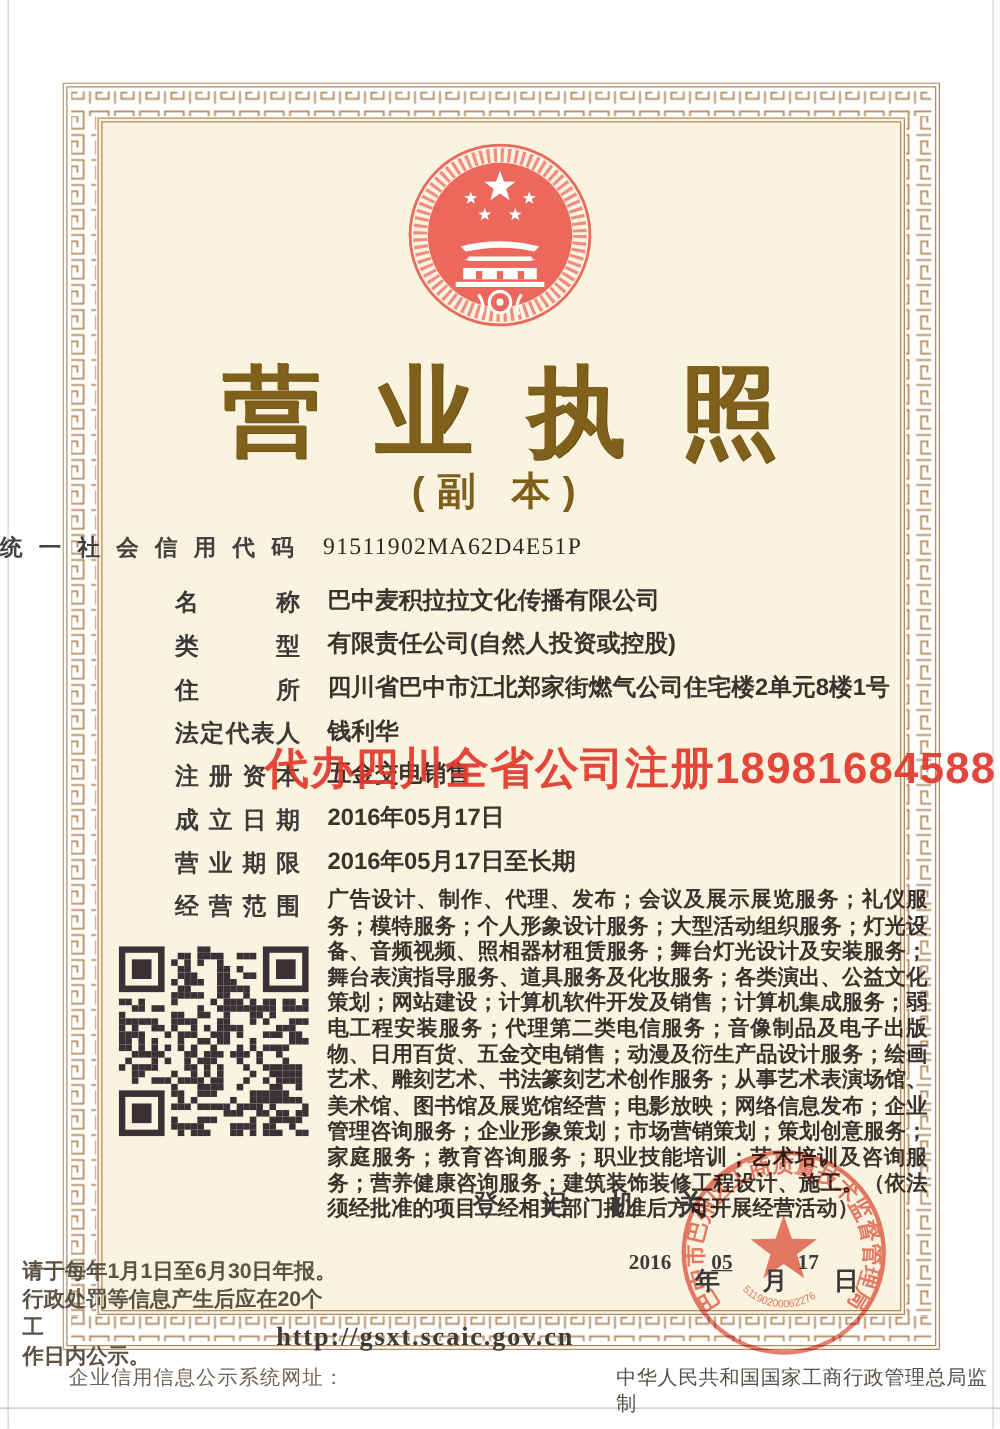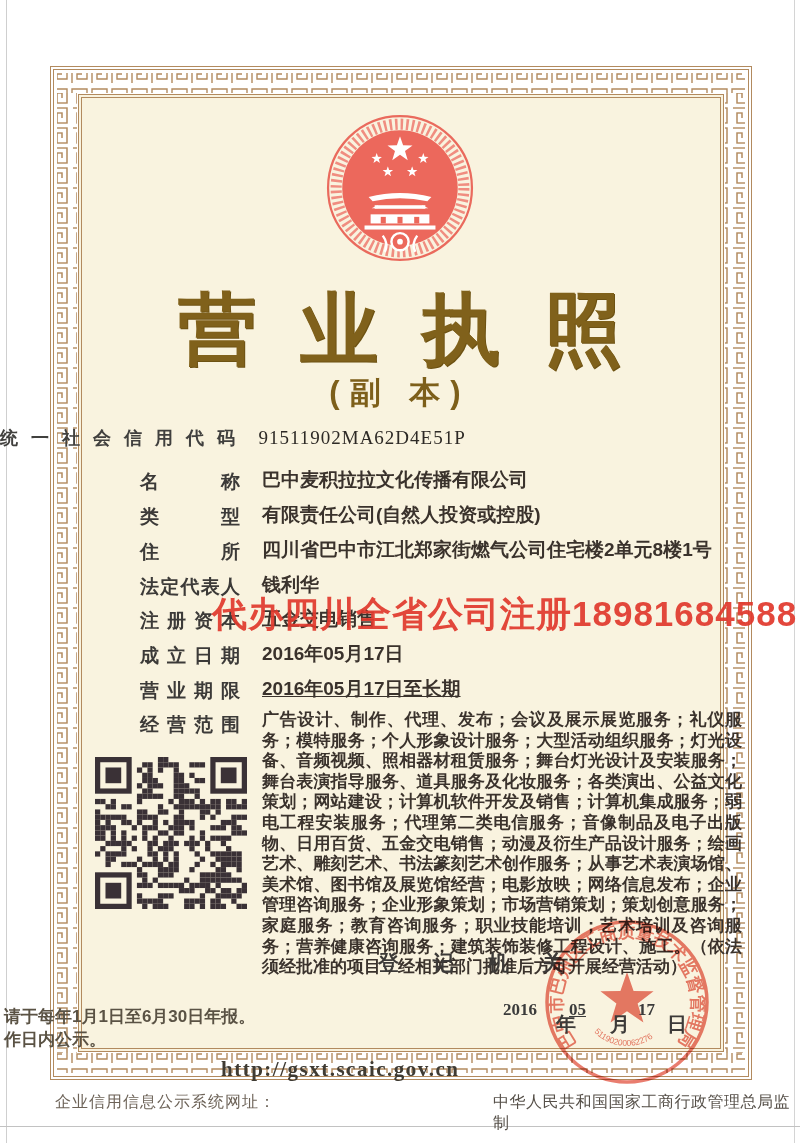--- a/index.html
+++ b/index.html
@@ -27,21 +27,21 @@
   .field-value{left:262px;width:482px;font-size:19px;font-weight:600;color:#3a322c;}
   .scope-value{font-size:17px;line-height:20.6px;text-align:justify;width:480px;}
   
   .watermark{left:212px;top:591px;font-size:35px;font-weight:bold;color:#e13a2e;
              white-space:nowrap;letter-spacing:1px;opacity:.93;z-index:6;}
   .authority{left:378px;top:949px;font-size:21px;font-weight:bold;color:#3c3a38;letter-spacing:14px;white-space:nowrap;text-align:center;}
   
   .date-num{font-family:"Liberation Serif","DejaVu Serif",serif;font-size:17px;font-weight:bold;color:#3b3b3b;z-index:7;}
   .date-unit{font-size:20px;font-weight:bold;color:#3c3a38;z-index:7;}
   
-  .notice{left:4px;top:1006px;width:256px;font-size:17px;line-height:22.5px;
+  .notice{left:18px;top:1006px;width:256px;font-size:17px;line-height:22.5px;
           color:#5a5244;font-weight:600;z-index:8;}
   .gov-url{left:221px;top:1057px;font-size:21px;font-weight:bold;color:#3f3b33;
            font-family:Liberation Serif, serif;letter-spacing:1.5px;z-index:8;}
   .footer-left{left:55px;top:1092px;font-size:16px;color:#6d6358;letter-spacing:1px;}
   .footer-right{left:493px;top:1092px;font-size:16px;color:#565049;letter-spacing:.5px;}
   .z2{z-index:2;} .z5{z-index:5;}
   svg{display:block;}
 </style>
 </head>
 <body>
@@ -123,21 +123,21 @@
 <div class="abs field-label z2" style="top:574px;">法定代表人</div>
 <div class="abs field-value z2" style="top:572px;">钱利华</div>
 
 <div class="abs field-label z2" style="top:608px;">注册资本</div>
 <div class="abs field-value z2" style="top:606px;">五金交电销售</div>
 
 <div class="abs field-label z2" style="top:643px;">成立日期</div>
 <div class="abs field-value z2" style="top:641px;">2016年05月17日</div>
 
 <div class="abs field-label z2" style="top:678px;">营业期限</div>
-<div class="abs field-value z2" style="top:676px;text-decoration:underline;">2016年05月17日至长期</div>
+<div class="abs field-value z2" style="top:676px;">2016年05月17日至长期</div>
 
 <div class="abs field-label z2" style="top:712px;">经营范围</div>
 <div class="abs field-value scope-value z2" style="top:710px;">广告设计、制作、代理、发布；会议及展示展览服务；礼仪服务；模特服务；个人形象设计服务；大型活动组织服务；灯光设备、音频视频、照相器材租赁服务；舞台灯光设计及安装服务；舞台表演指导服务、道具服务及化妆服务；各类演出、公益文化策划；网站建设；计算机软件开发及销售；计算机集成服务；弱电工程安装服务；代理第二类电信服务；音像制品及电子出版物、日用百货、五金交电销售；动漫及衍生产品设计服务；绘画艺术、雕刻艺术、书法篆刻艺术创作服务；从事艺术表演场馆、美术馆、图书馆及展览馆经营；电影放映；网络信息发布；企业管理咨询服务；企业形象策划；市场营销策划；策划创意服务；家庭服务；教育咨询服务；职业技能培训；艺术培训及咨询服务；营养健康咨询服务；建筑装饰装修工程设计、施工。（依法须经批准的项目，经相关部门批准后方可开展经营活动）</div>
 
 <div class="abs watermark">代办四川全省公司注册18981684588</div>
 
 <svg id="qr-svg" class="abs z2" style="left:95px;top:757px;" width="152" height="152">
     <rect x="62.89655172413793" y="0" width="5.241379310344827" height="5.241379310344827" fill="#3a3136"></rect>
     <rect x="68.13793103448276" y="0" width="5.241379310344827" height="5.241379310344827" fill="#3a3136"></rect>
     <rect x="47.172413793103445" y="5.241379310344827" width="5.241379310344827" height="5.241379310344827" fill="#3a3136"></rect>
@@ -488,19 +488,20 @@
     <textPath href="#sealArc" startOffset="0" textLength="294">巴中市巴州区工商质量技术监督管理局</textPath>
   </text>
   <path id="serialArc" d="M594,1032 A46,46 0 0 0 660,1032" fill="none"></path>
   <text font-size="8.5" fill="#e4604f" letter-spacing="1.5">
     <textPath href="#serialArc" startOffset="0" textLength="66">51190200062276</textPath>
   </text>
 </svg>
 
 <div class="abs notice">
   <div>请于每年1月1日至6月30日年报。</div>
+  <div>行政处罚等信息产生后应在20个工</div>
   <div>作日内公示。</div>
 </div>
 
 <div class="abs gov-url">http://gsxt.scaic.gov.cn</div>
 
 <div class="abs footer-left">企业信用信息公示系统网址：</div>
 <div class="abs footer-right">中华人民共和国国家工商行政管理总局监制</div>
 
 </body></html>

